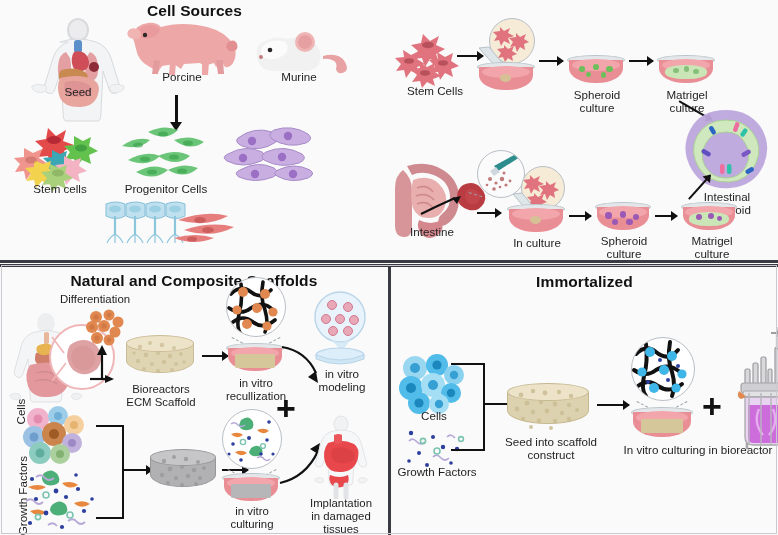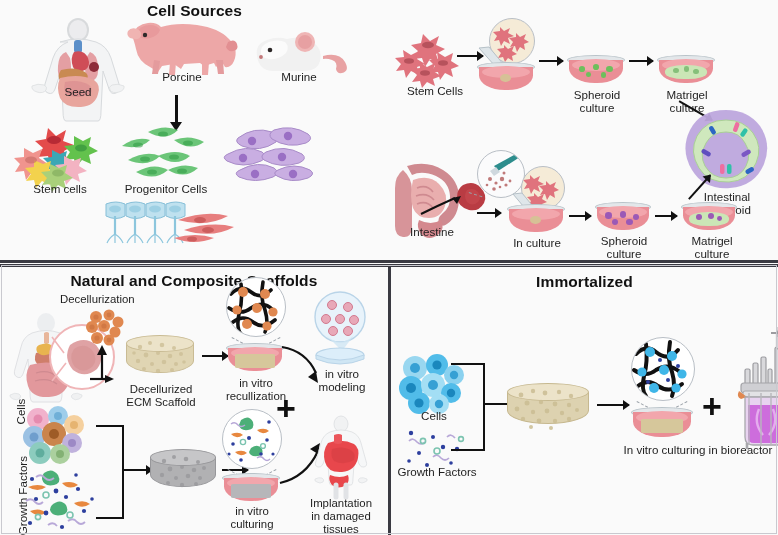--- a/index.html
+++ b/index.html
@@ -416,21 +416,21 @@
       <path d="M33 36 q10 -4 14 2 q2 5 -3 7 q-9 3 -13 -2 q-2 -5 2 -7z" fill="#e8b44f"></path>
     </svg>
 
     <svg style="position:absolute;left:44px;top:52px" width="76" height="76" viewBox="0 0 76 76">
       <circle cx="38" cy="38" r="32" fill="#ffffff" stroke="#f0b5b7" stroke-width="2"></circle>
       <path d="M26 26 q14 -10 26 0 q10 12 1 24 q-12 10 -24 1 q-10 -12 -3 -25z" fill="#dfa2a4"></path>
       <path d="M30 30 q10 -7 18 1 q7 9 0 17 q-9 7 -17 0 q-7 -9 -1 -18z" fill="#d4908f" opacity=".55"></path>
       <path d="M8 18 l12 16 M8 62 l14 -18" stroke="#f0b5b7" stroke-width="1.6" fill="none"></path>
     </svg>
 
-    <div class="lbl" style="left:60px;top:26px;width:120px;text-align:left;font-size:11.4px">Decellurization</div>
+    <div class="lbl" style="left:60px;top:26px;width:120px;text-align:left;font-size:11.4px">Differentiation</div>
     <svg style="position:absolute;left:84px;top:42px" width="42" height="42" viewBox="0 0 42 42">
       <g fill="#e08850">
         <circle cx="12" cy="8" r="6"></circle>
           <circle cx="25" cy="6" r="5.5"></circle>
           <circle cx="34" cy="13" r="5.5"></circle>
         <circle cx="8" cy="18" r="6"></circle>
           <circle cx="20" cy="17" r="6"></circle>
           <circle cx="31" cy="23" r="5.5"></circle>
         <circle cx="13" cy="29" r="6"></circle>
           <circle cx="25" cy="31" r="5.5"></circle>
@@ -470,21 +470,21 @@
             <circle cx="38" cy="27" r="2.3"></circle>
             <circle cx="50" cy="29" r="2"></circle>
           <circle cx="18" cy="34" r="2"></circle>
             <circle cx="32" cy="36" r="2.2"></circle>
             <circle cx="46" cy="35" r="2"></circle>
           <circle cx="58" cy="27" r="1.8"></circle>
             <circle cx="8" cy="18" r="1.8"></circle>
         </g>
       </svg>
     </div>
-    <div class="lbl" style="left:118px;top:116px;width:86px;font-size:11.4px">Decellurized
+    <div class="lbl" style="left:118px;top:116px;width:86px;font-size:11.4px">Bioreactors
 ECM Scaffold</div>
 
     <div class="arrow" style="left:202px;top:88px;width:26px"></div>
 
     <div class="inset" style="left:226px;top:10px;width:58px;height:58px;background:#ffffff">
       <svg width="58" height="58" viewBox="0 0 58 58">
         <g stroke="#111" stroke-width="3.6" fill="none" stroke-linecap="round">
           <path d="M4 16 q10 -10 20 -2 q10 8 20 -2"></path>
           <path d="M2 30 q12 8 22 0 q12 -8 22 2"></path>
           <path d="M6 44 q10 -8 20 0 q10 8 22 -2"></path>
@@ -762,20 +762,22 @@
             <circle cx="70" cy="27" r="2"></circle>
             <circle cx="16" cy="36" r="2.2"></circle>
           <circle cx="32" cy="38" r="2.4"></circle>
             <circle cx="48" cy="38" r="2.2"></circle>
             <circle cx="62" cy="36" r="2.2"></circle>
           <circle cx="24" cy="44" r="2"></circle>
             <circle cx="44" cy="45" r="2"></circle>
         </g>
       </svg>
     </div>
+    <div class="lbl" style="left:110px;top:168px;width:100px">Seed into scaffold
+construct</div>
 
     <div class="arrow" style="left:206px;top:137px;width:32px"></div>
 
     <div class="inset" style="left:240px;top:70px;width:62px;height:62px;background:#ffffff">
       <svg width="62" height="62" viewBox="0 0 62 62">
         <g stroke="#111" stroke-width="4" fill="none" stroke-linecap="round">
           <path d="M4 16 q10 -10 20 -2 q12 10 22 -2"></path>
           <path d="M2 32 q12 8 22 0 q12 -8 24 2"></path>
           <path d="M6 48 q10 -8 20 0 q12 8 24 -2"></path>
           <path d="M14 6 q2 18 -2 32 q-3 14 2 20"></path>

